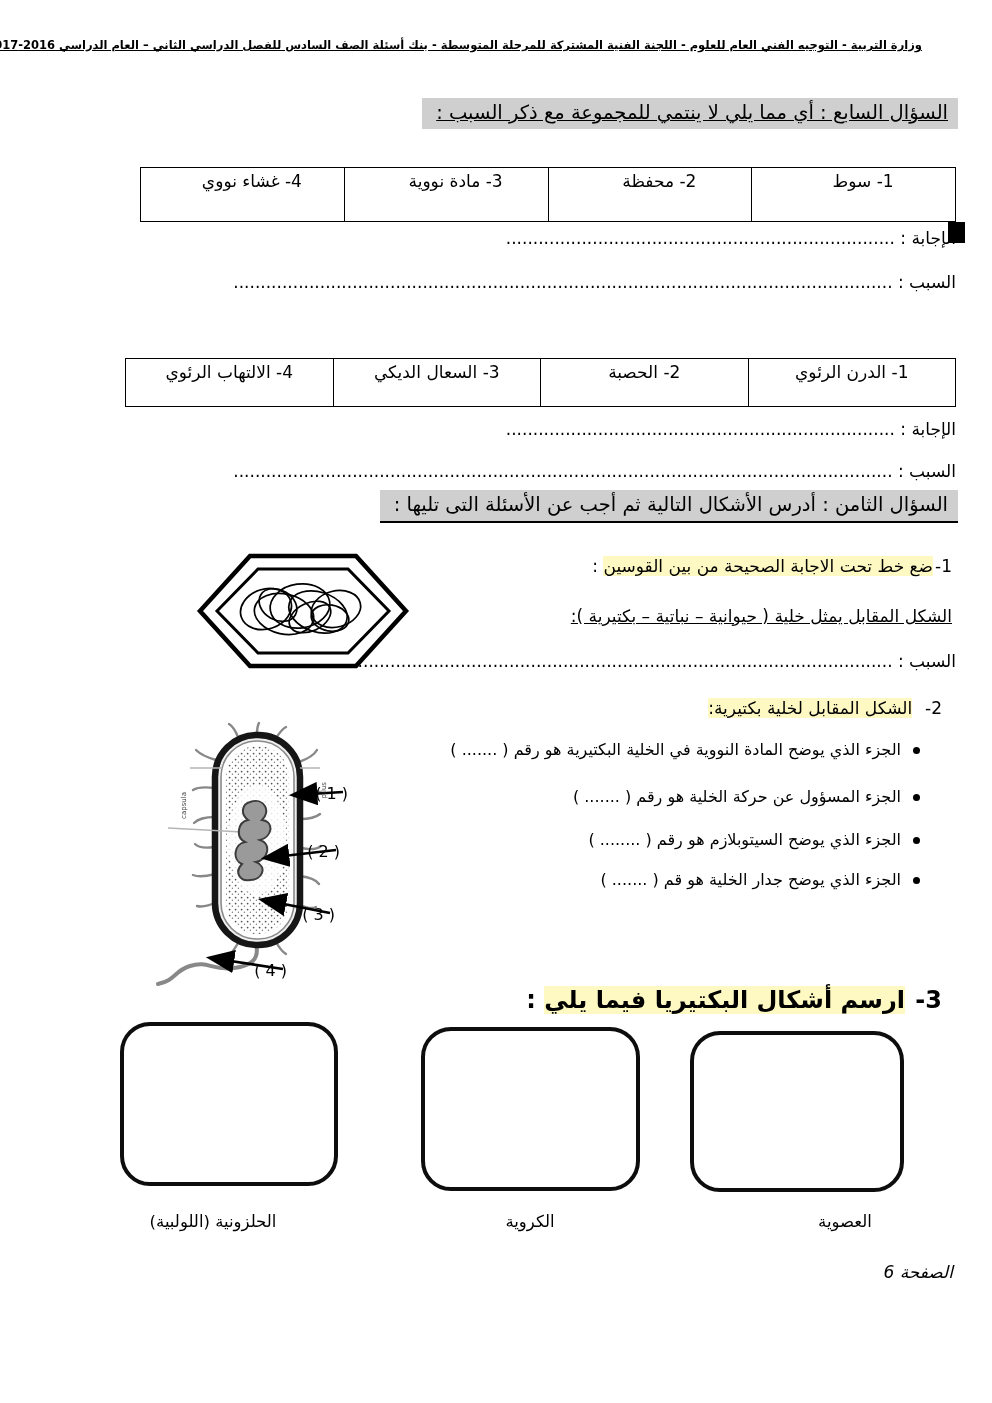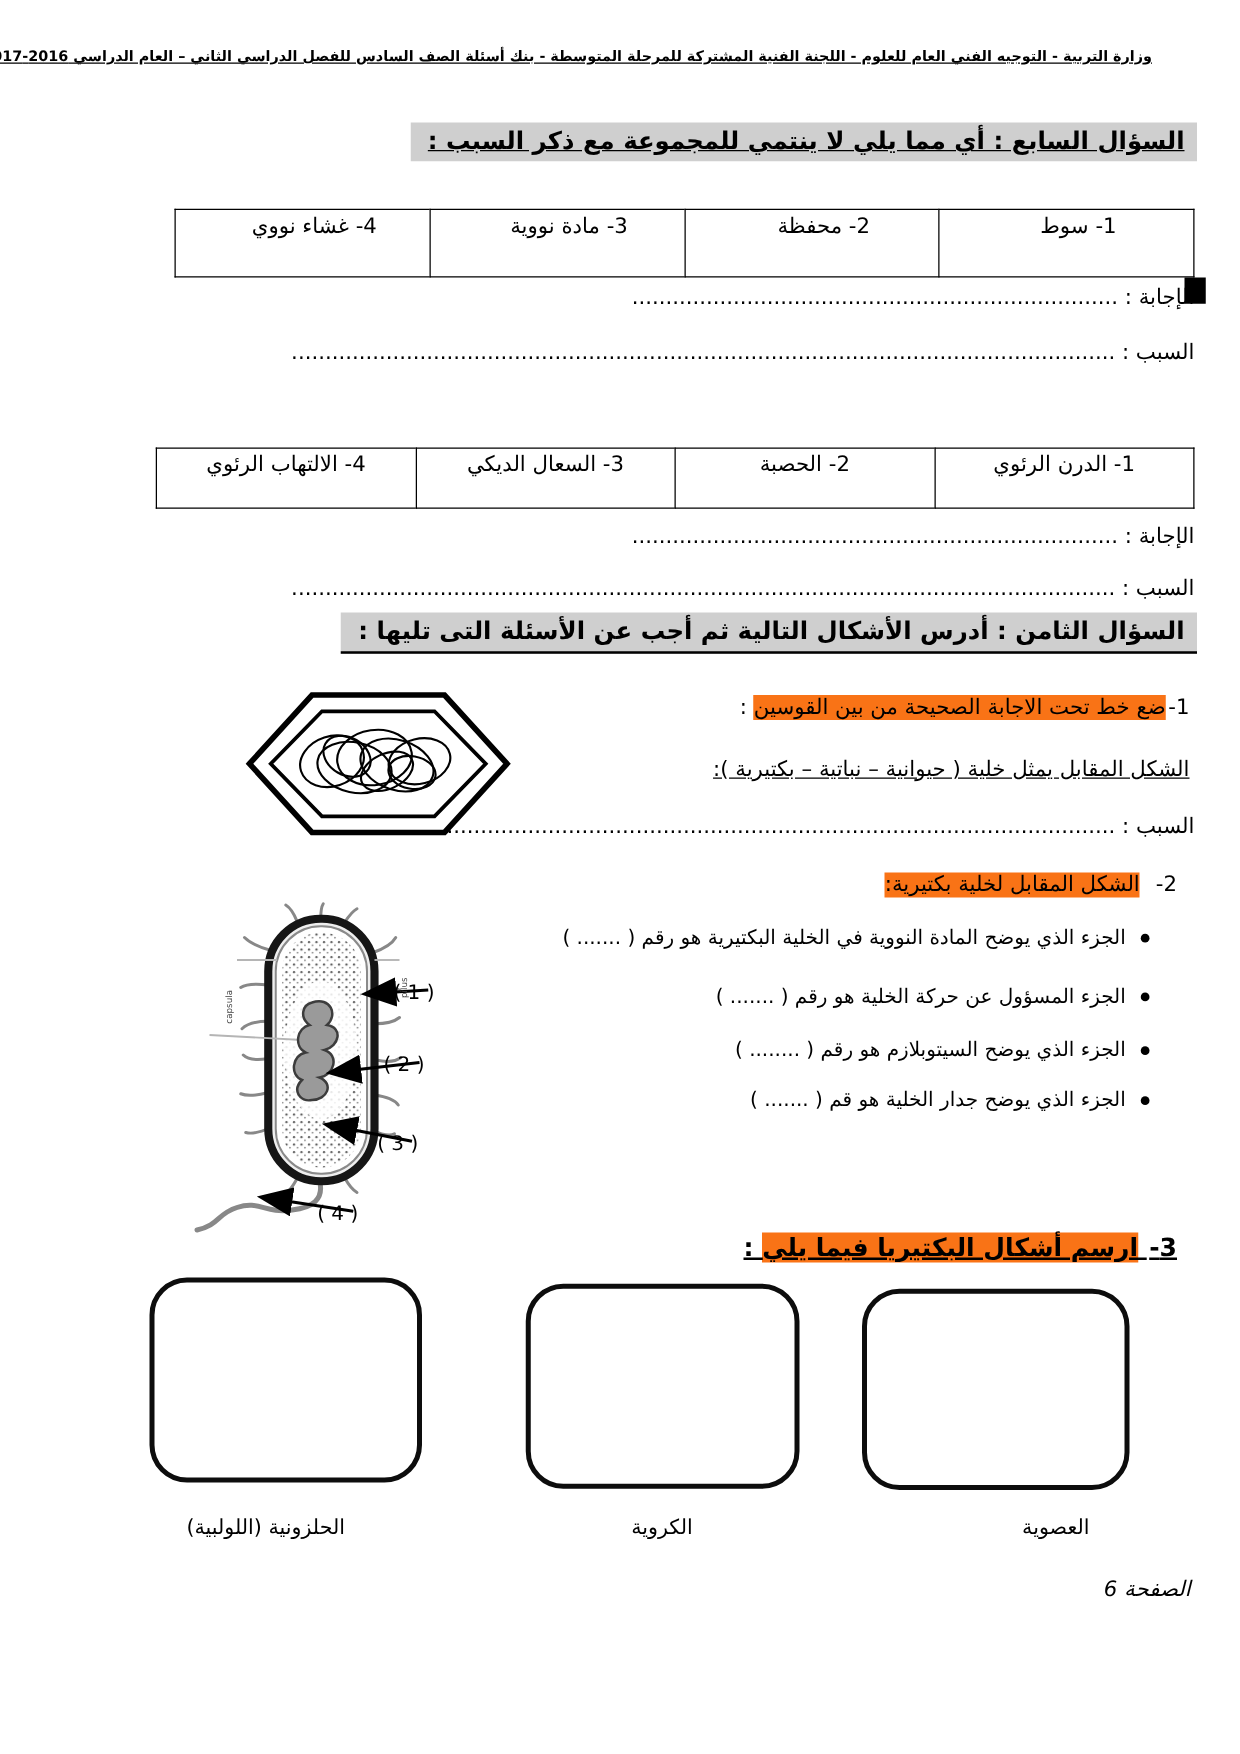--- a/index.html
+++ b/index.html
@@ -3,51 +3,51 @@
 <meta charset="utf-8">
 <style>
   * { margin:0; padding:0; box-sizing:border-box; }
   html,body { background:#ffffff; }
   body {
     width:992px; height:1403px; position:relative;
     font-family:"DejaVu Sans", sans-serif;
     color:#000; direction:rtl; overflow:hidden;
   }
   .abs { position:absolute; }
-  .hl { background:#f97316; }
+  .hl { background:#fef9c3; }
   
   .doc-header {
     top:38px; left:70px; right:70px; text-align:center;
     font-size:11.5px; font-weight:bold; text-decoration:underline;
     white-space:nowrap;
   }
   
   .q-title {
-    background:#cfcfcf; font-weight:bold; font-size:19.5px;
+    background:#cfcfcf; font-weight:normal; font-size:19.5px;
     padding:3px 10px 5px 14px; text-decoration:underline;
     white-space:nowrap;
   }
   #q7-title { top:98px; right:34px; }
   #q8-title { top:490px; right:34px; text-decoration:none; border-bottom:2.5px solid #000; }
   
   table.opts { border-collapse:collapse; table-layout:fixed; position:absolute; }
   table.opts td {
     border:1.6px solid #000; vertical-align:top; text-align:center;
     font-size:17px; padding-top:3px;
   }
   #table1 { top:167px; left:140px; width:816px; }
   #table1 td { height:54px;padding-left:19px; }
   #table2 { top:358px; left:125px; width:831px; }
   #table2 td { height:48px; }
   
   .ansline { font-size:17px; white-space:nowrap; text-align:right; letter-spacing:.5px; }
   
   .item-line { font-size:17px; white-space:nowrap; }
   .item-num { padding-left:2px; }
-  .bold-item { font-weight:bold; font-size:20px;text-decoration:underline; }
+  .bold-item { font-weight:bold; font-size:24px; }
   
   .bullet-row { position:absolute; right:72px; white-space:nowrap; font-size:16px; }
   .bullet-dot {
     display:inline-block; width:7px; height:7px; border-radius:50%;
     background:#000; vertical-align:middle; margin-left:12px;
   }
   
   .draw-box { position:absolute; border:4.5px solid #0d0d0d; border-radius:30px; background:#fff; }
   .shape-label { position:absolute; font-size:16.5px; text-align:center; }
   .page-footer { top:1262px; right:39px; font-size:17px;font-style:italic; }

